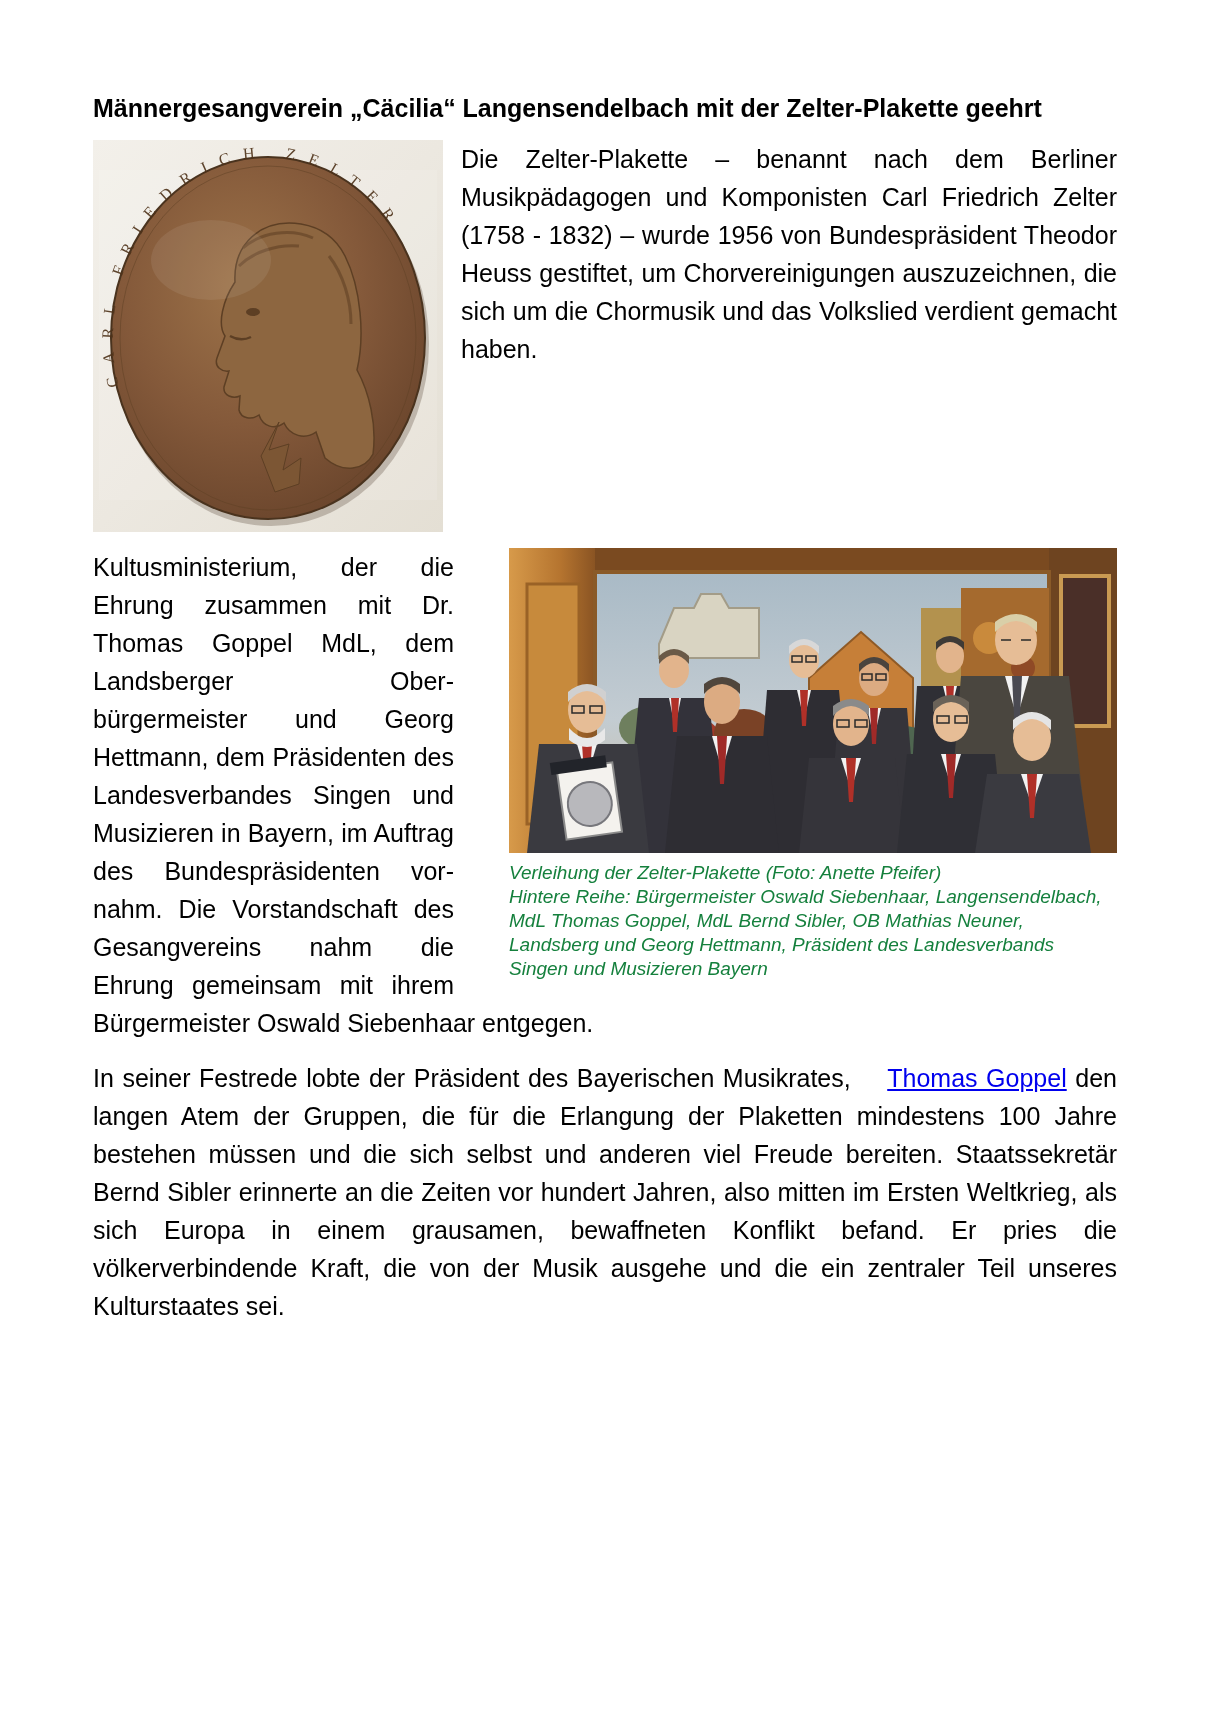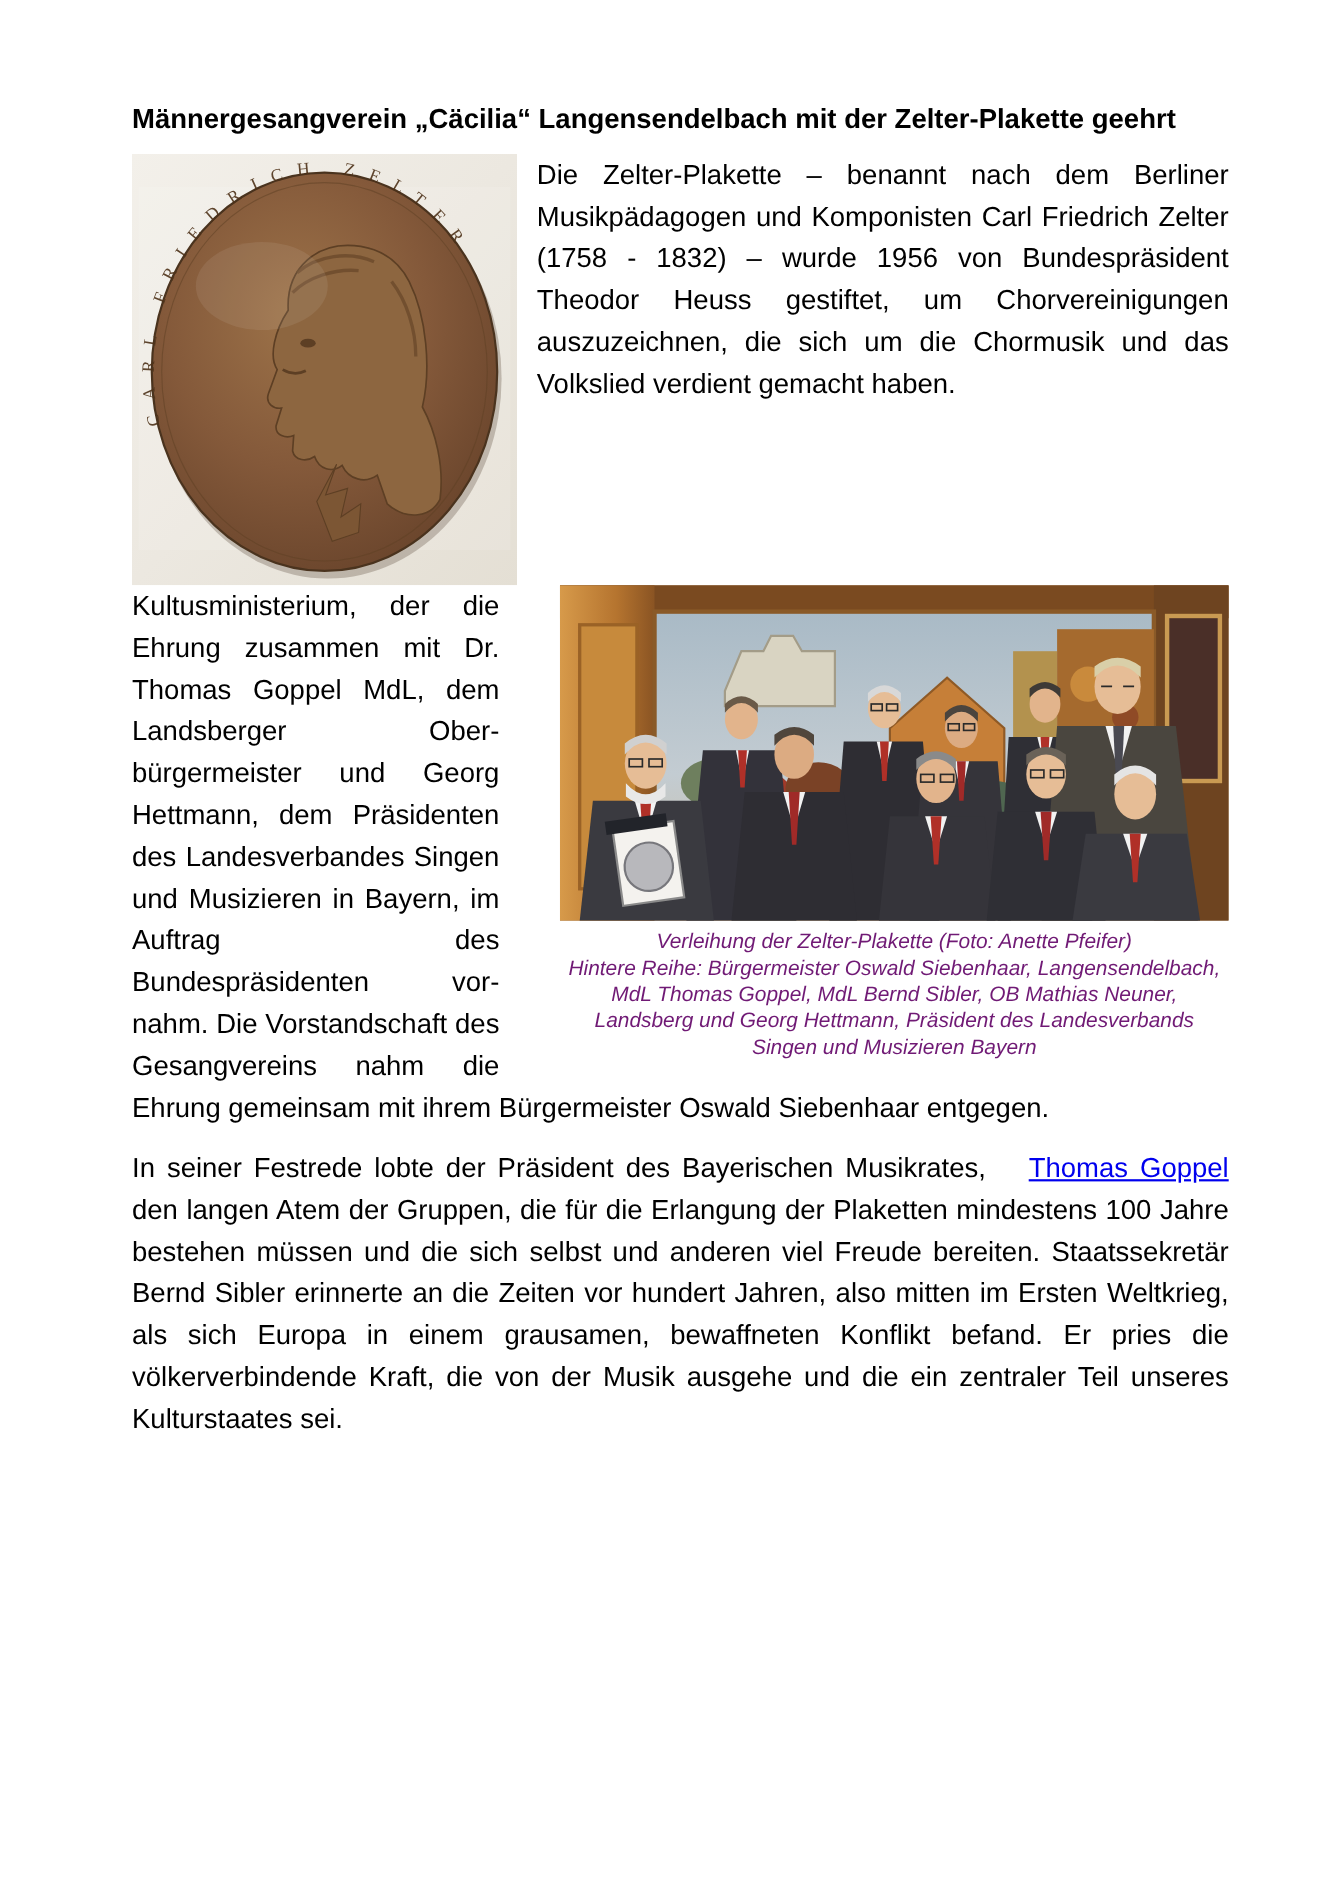--- a/index.html
+++ b/index.html
@@ -2,36 +2,36 @@
 <html lang="de" style="--color-link: #0000ee; --color-medal_bronze: #80583a; --color-wood_frame: #b5742f;"><head>
 <meta charset="utf-8">
 <style>
   html,body{margin:0;padding:0;background:#ffffff;}
   .page{
     position:relative;
     width:1217px;
     height:1722px;
     background:#ffffff;
     box-sizing:border-box;
-    padding:93px 100px 0 120px;
+    padding:93px 100px 0 93px;
     font-family:"Liberation Sans",sans-serif;
     color:#000000;
     overflow:hidden;
   }
   .title{
     font-size:25px;
     line-height:30px;
     font-weight:bold;
     margin:0 0 17px 0;
     text-align:left;
   }
   .para{
     font-size:25px;
     line-height:38px;
-    margin:0 0 16px 0;
+    margin:16px 0 16px 0;
     text-align:justify;
   }
   .medal-section::after,
   .photo-section::after{content:"";display:block;clear:both;}
   .medal-figure{
     float:left;
     width:350px;
     height:392px;
     margin:2px 18px 6px 0;
   }
@@ -45,22 +45,22 @@
     float:right;
     width:608px;
     margin:0 0 10px 55px;
   }
   .group-figure svg{display:block;width:608px;height:305px;}
   .figure-caption{
     font-style:italic;
     font-size:19px;
     line-height:24px;
     margin-top:8px;
-    text-align:center;
-    color:#701a75;
+    text-align:left;
+    color:#15803d;
   }
   .left-col{margin-bottom:0;}
   .festrede-para{margin:17px 0 16px 0;}
   .doclink{
     color:var(--color-link,#0000ee);
     text-decoration:underline;
     cursor:pointer;
     margin-left:28px;
   }
   .signature{

